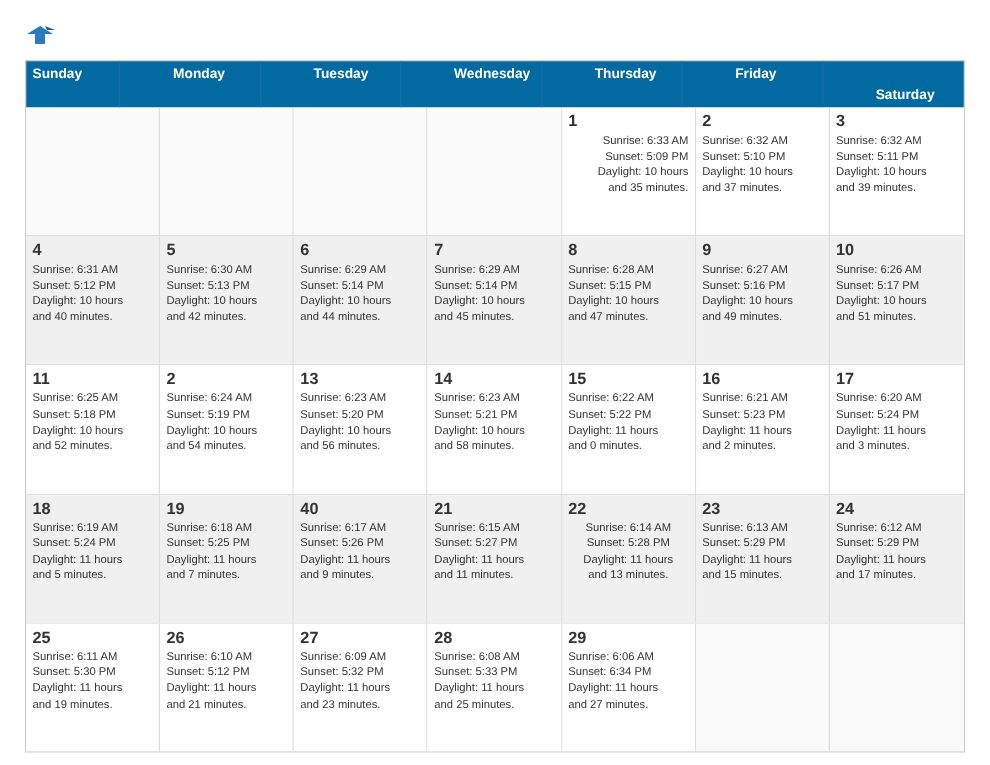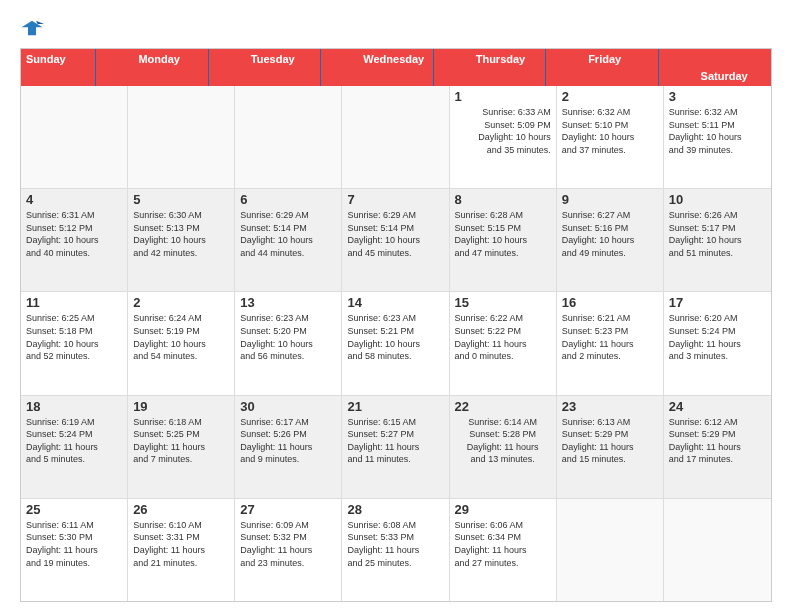--- a/index.html
+++ b/index.html
@@ -47,21 +47,21 @@
     }
     .calendar {
       flex: 1;
       display: flex;
       flex-direction: column;
       border: 1px solid #ccc;
     }
     .cal-header-row {
       display: grid;
       grid-template-columns: repeat(7, 1fr);
-      background: #ef4444;
+      background: #0369a1;
       gap: 37px;
     }
     .cal-header-cell {
       color: #fff;
       font-size: 11px;
       font-weight: bold;
       padding: 4px 5px;
       border-right: 1px solid #1a6aaf;
       text-align: left;
     }
@@ -272,21 +272,21 @@
 and 5 minutes.</div>
           </div>
           <div class="cal-cell shaded">
             <div class="day-number">19</div>
             <div class="day-info" style="white-space: pre-line;">Sunrise: 6:18 AM
 Sunset: 5:25 PM
 Daylight: 11 hours
 and 7 minutes.</div>
           </div>
           <div class="cal-cell shaded">
-            <div class="day-number">30</div>
+            <div class="day-number">40</div>
             <div class="day-info" style="white-space: pre-line;">Sunrise: 6:17 AM
 Sunset: 5:26 PM
 Daylight: 11 hours
 and 9 minutes.</div>
           </div>
           <div class="cal-cell shaded">
             <div class="day-number">21</div>
             <div class="day-info" style="white-space: pre-line;">Sunrise: 6:15 AM
 Sunset: 5:27 PM
 Daylight: 11 hours
@@ -318,21 +318,21 @@
           <div class="cal-cell">
             <div class="day-number">25</div>
             <div class="day-info" style="white-space: pre-line;">Sunrise: 6:11 AM
 Sunset: 5:30 PM
 Daylight: 11 hours
 and 19 minutes.</div>
           </div>
           <div class="cal-cell">
             <div class="day-number">26</div>
             <div class="day-info" style="white-space: pre-line;">Sunrise: 6:10 AM
-Sunset: 3:31 PM
+Sunset: 5:12 PM
 Daylight: 11 hours
 and 21 minutes.</div>
           </div>
           <div class="cal-cell">
             <div class="day-number">27</div>
             <div class="day-info" style="white-space: pre-line;">Sunrise: 6:09 AM
 Sunset: 5:32 PM
 Daylight: 11 hours
 and 23 minutes.</div>
           </div>

